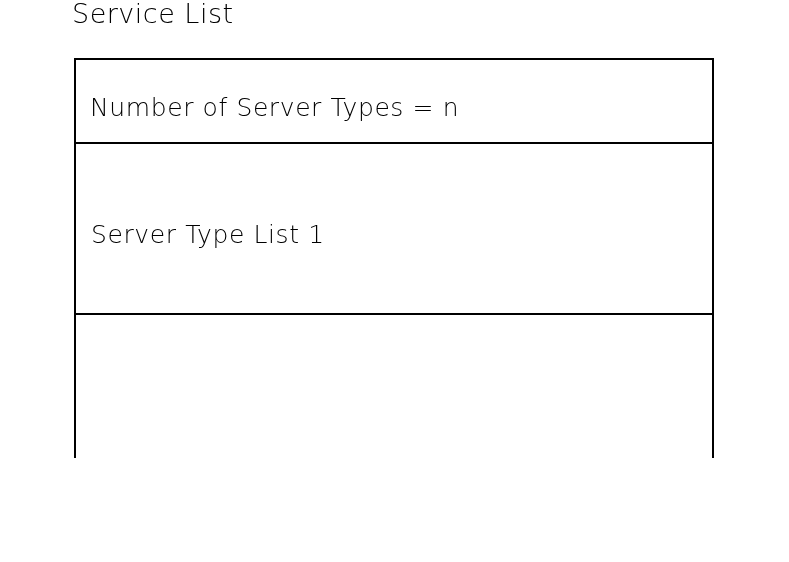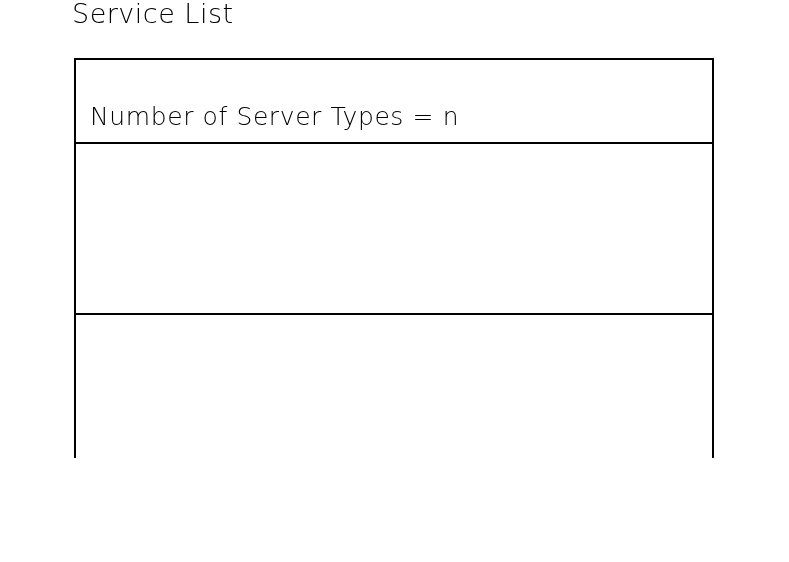--- a/index.html
+++ b/index.html
@@ -83,21 +83,21 @@
   .cell-text {
     position: absolute;
     font-family: "DejaVu Sans", sans-serif;
     font-weight: 300;
     font-size: 25px;
     line-height: 30px;
     letter-spacing: 0.6px;
     color: #000000;
     white-space: nowrap;
   }
-  .cell-row1 { left: 16px; top: 44px; text-align: right; }   
+  .cell-row1 { left: 16px; top: 35px; text-align: right; }   
   .cell-row2 { left: 17px; top: 162px; }  
 
   .cell-empty {
     position: absolute;
     left: 16px;
     width: 606px;
   }
   .cell-row3 { top: 86px;  height: 167px; }
   .cell-row4 { top: 436px; height: 82px; }
 </style>
@@ -113,19 +113,20 @@
     <div class="edge edge-top"></div>
     <div class="edge edge-left"></div>
     <div class="edge edge-right"></div>
 
     <div class="row-divider d1"></div>
     <div class="row-divider d2"></div>
     <div class="row-divider d3"></div>
 
     <div class="cell-text cell-row1">Number of Server Types = n</div>
 
+    <div class="cell-text cell-row2">Server Type List 1</div>
 
     <div class="cell-empty cell-row3"></div>
 
     <div class="cell-empty cell-row4"></div>
 
   </div>
 </div>
 
 </body></html>

